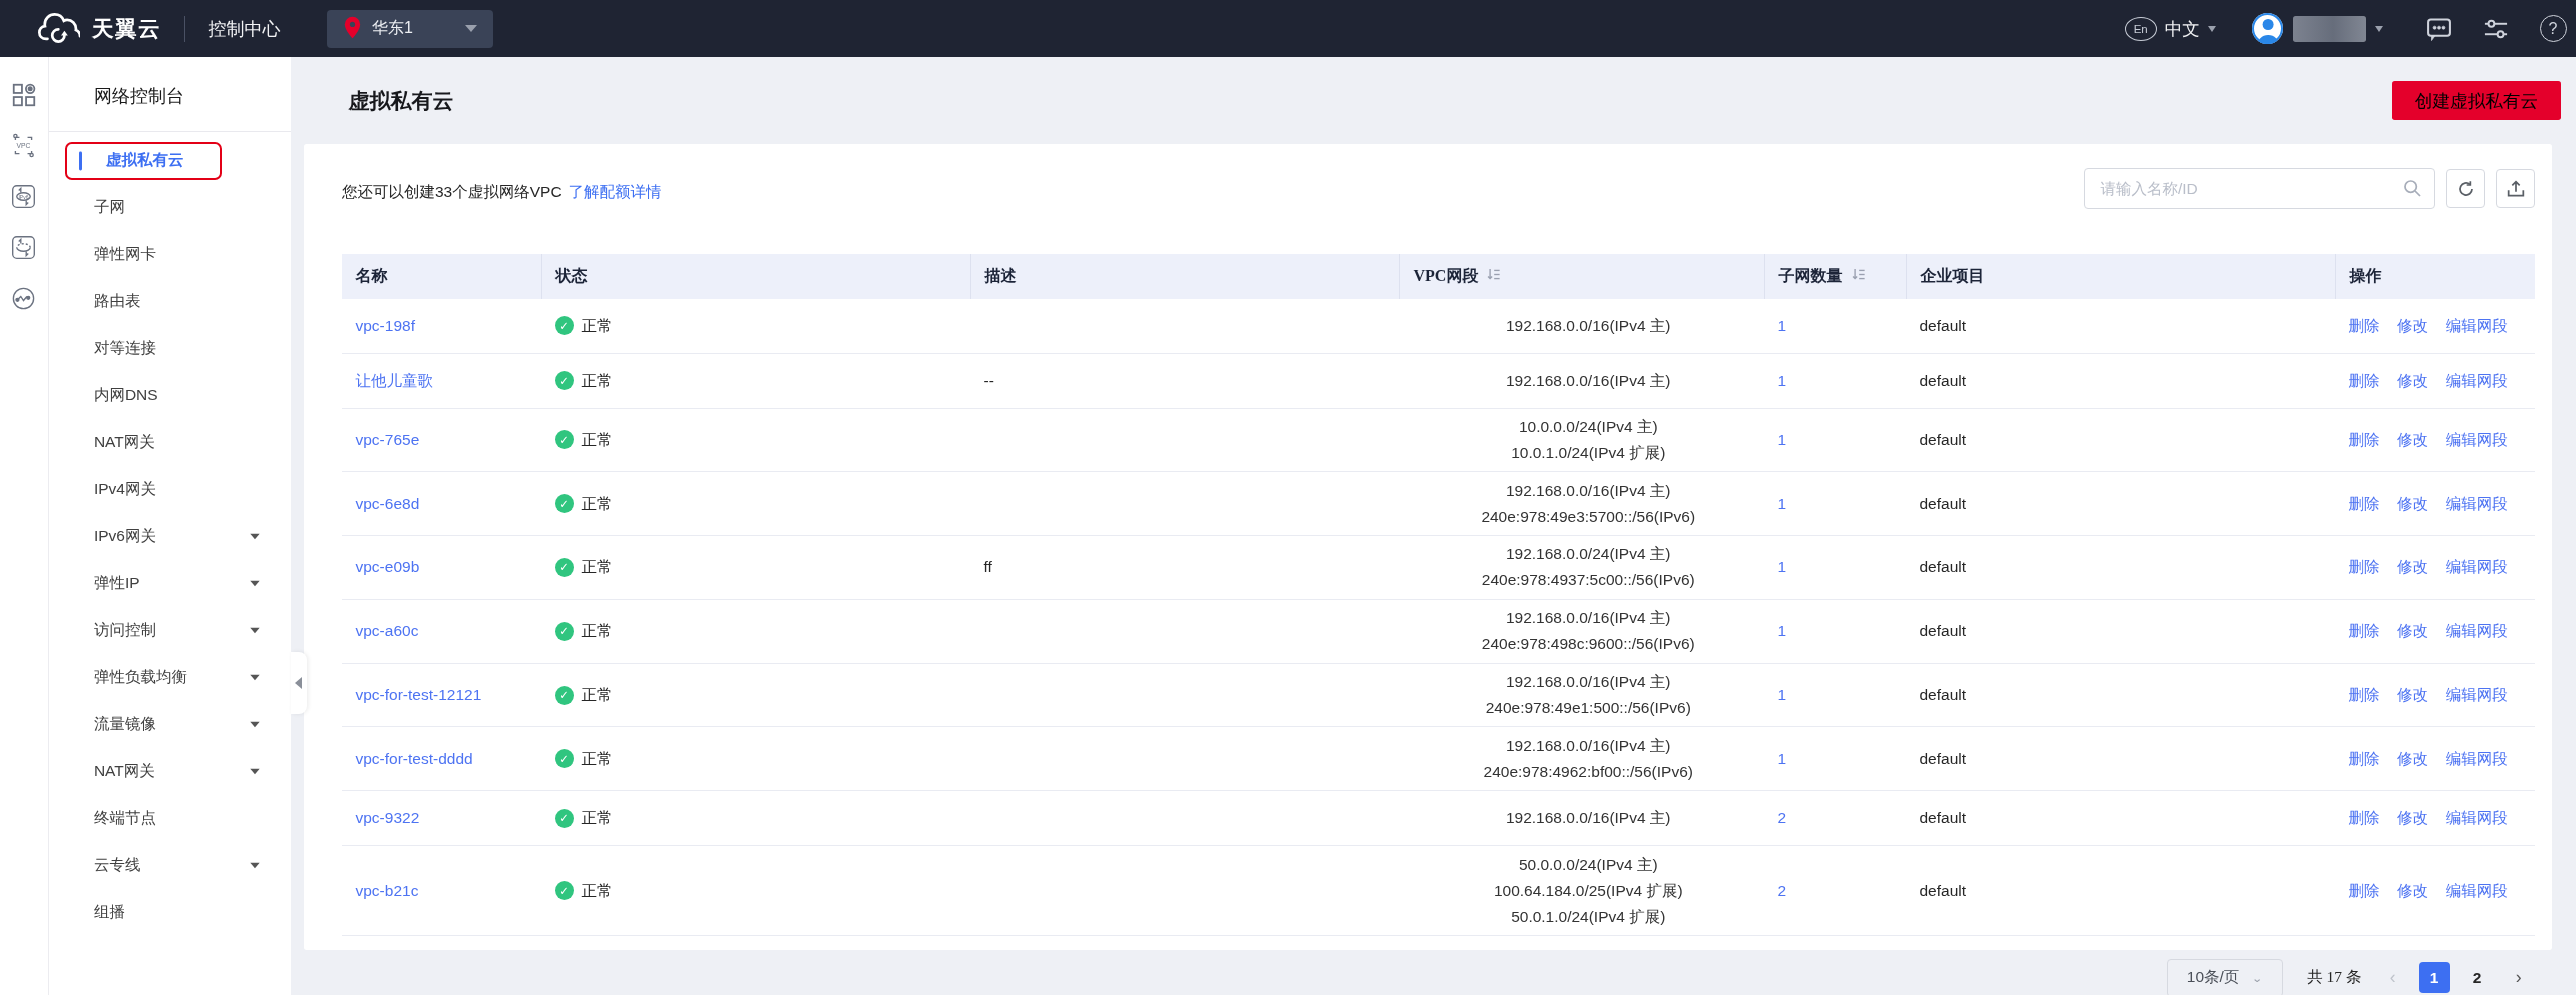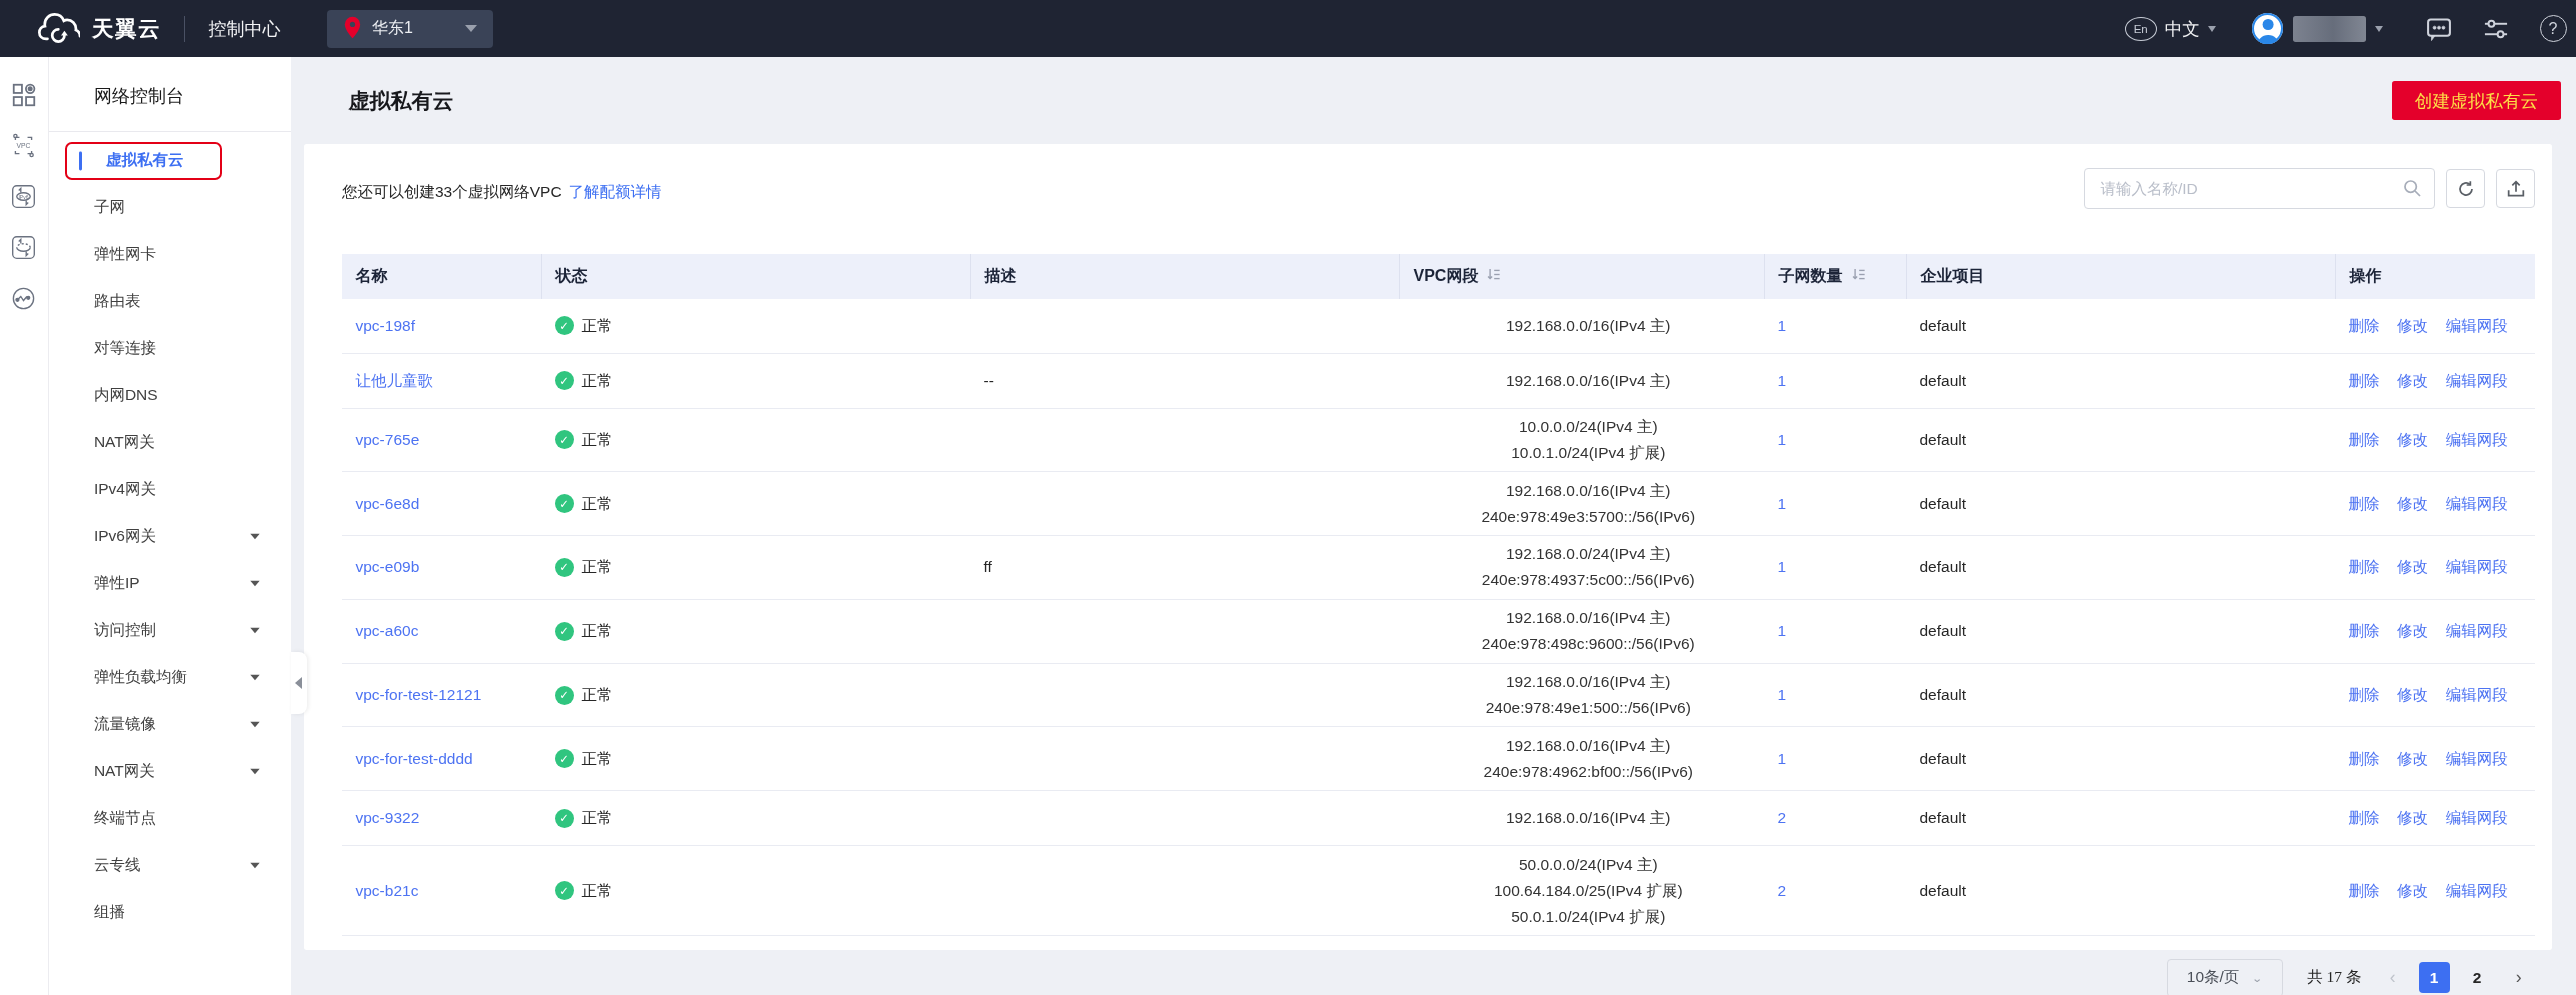--- a/index.html
+++ b/index.html
@@ -51,36 +51,36 @@
   .side-item.active::before { content:""; position:absolute; left:30px; top:50%; transform:translateY(-50%); width:3.4px; height:19px; background:#3d6ff2; border-radius:1.4px; }
   .side-item.active .lbl { margin-left:12px; }
   .red-annotation { position:absolute; left:16px; top:50%; transform:translateY(-50%); width:157px; height:38px; border:2.7px solid #e30016; border-radius:6.8px; pointer-events:none; }
   .collapse-handle { position:absolute; right:-16px; top:595px; width:16px; height:62px; background:#fff; border-radius:0 8px 8px 0; box-shadow:1.4px 0 4px rgba(0,0,0,.08); display:flex; align-items:center; justify-content:center; z-index:5; cursor:pointer; }
   .collapse-handle .tri { width:0; height:0; border-top:6px solid transparent; border-bottom:6px solid transparent; border-right:7.4px solid #8a8f99; }
 
   
   .main { flex:1; display:flex; flex-direction:column; }
   .page-head { height:87px; display:flex; align-items:center; padding:0 15px 0 58px; }
   .page-title { font-size:21px; color:#17181c; font-weight:bold; }
-  .create-btn { margin-left:auto; height:39px; min-width:162px; background:#e4002b; color:#fde047; border:none; border-radius:2.7px; font-size:17.6px; padding:0 23px; cursor:pointer; font-family:inherit; }
+  .create-btn { margin-left:auto; height:39px; min-width:162px; background:#e4002b; color:#000000; border:none; border-radius:2.7px; font-size:17.6px; padding:0 23px; cursor:pointer; font-family:inherit; }
 
   .card { background:#fff; border-radius:2.7px; margin:0 24px 0 13.5px; height:806px; position:relative; padding:28px 17px 0 38px; }
   .quota-line { font-size:15.5px; color:#262626; padding-top:9.5px; }
   .quota-line a { color:#3d6ff2; text-decoration:none; margin-left:6.8px; }
   .toolbar { position:absolute; top:24px; right:17px; display:flex; align-items:center; gap:10.8px; }
   .search-box { width:351px; height:41px; border:0.7px solid #d6d9e0; border-radius:4px; display:flex; align-items:center; padding:0 12px 0 15px; background:#fff; }
   .search-box input { flex:1; border:none; outline:none; font-size:15.5px; color:#333; font-family:inherit; }
   .search-box input::placeholder { color:#b9bec9; }
   .sq-btn { width:39px; height:39px; border:0.7px solid #d6d9e0; border-radius:4px; background:#fff; display:flex; align-items:center; justify-content:center; cursor:pointer; }
 
   
   .vpc-table { margin-top:51px; width:2193px; font-size:15.5px; }
   .thead, .trow { display:grid; grid-template-columns:199px 429px 429px 365px 142px 429px auto; }
   .thead { background:#edf0fa; height:45px; align-items:center; }
-  .thead .th { display:flex; align-items:center; gap:8px; height:100%; padding:0 0 0 13.5px; font-weight:bold; color:#1c2438; font-size:16px; }
+  .thead .th { display:flex; align-items:center; gap:8px; height:100%; padding:0 0 0 13.5px; font-weight:bold; color:#1c2438; font-size:16px;font-family:Liberation Serif, serif; }
   .thead .th + .th { border-left:0.7px solid #dde1ef; }
   .trow { border-bottom:0.7px solid #e9ebf2; align-items:center; min-height:55px; padding:5.4px 0; color:#262626; }
   .trow .td { padding-left:13.5px; line-height:26px; }
   a.blue-link { color:#4d73f2; text-decoration:none; cursor:pointer; }
   .status-cell { display:flex; align-items:center; gap:8px; }
   .status-dot { width:19px; height:19px; border-radius:50%; background:#30c57f; color:#fff; font-size:11.5px; display:inline-flex; align-items:center; justify-content:center; flex:0 0 auto; }
   .cidr-line { color:#333;text-align:center; }
   .actions { display:flex; gap:17.6px; }
 
   

